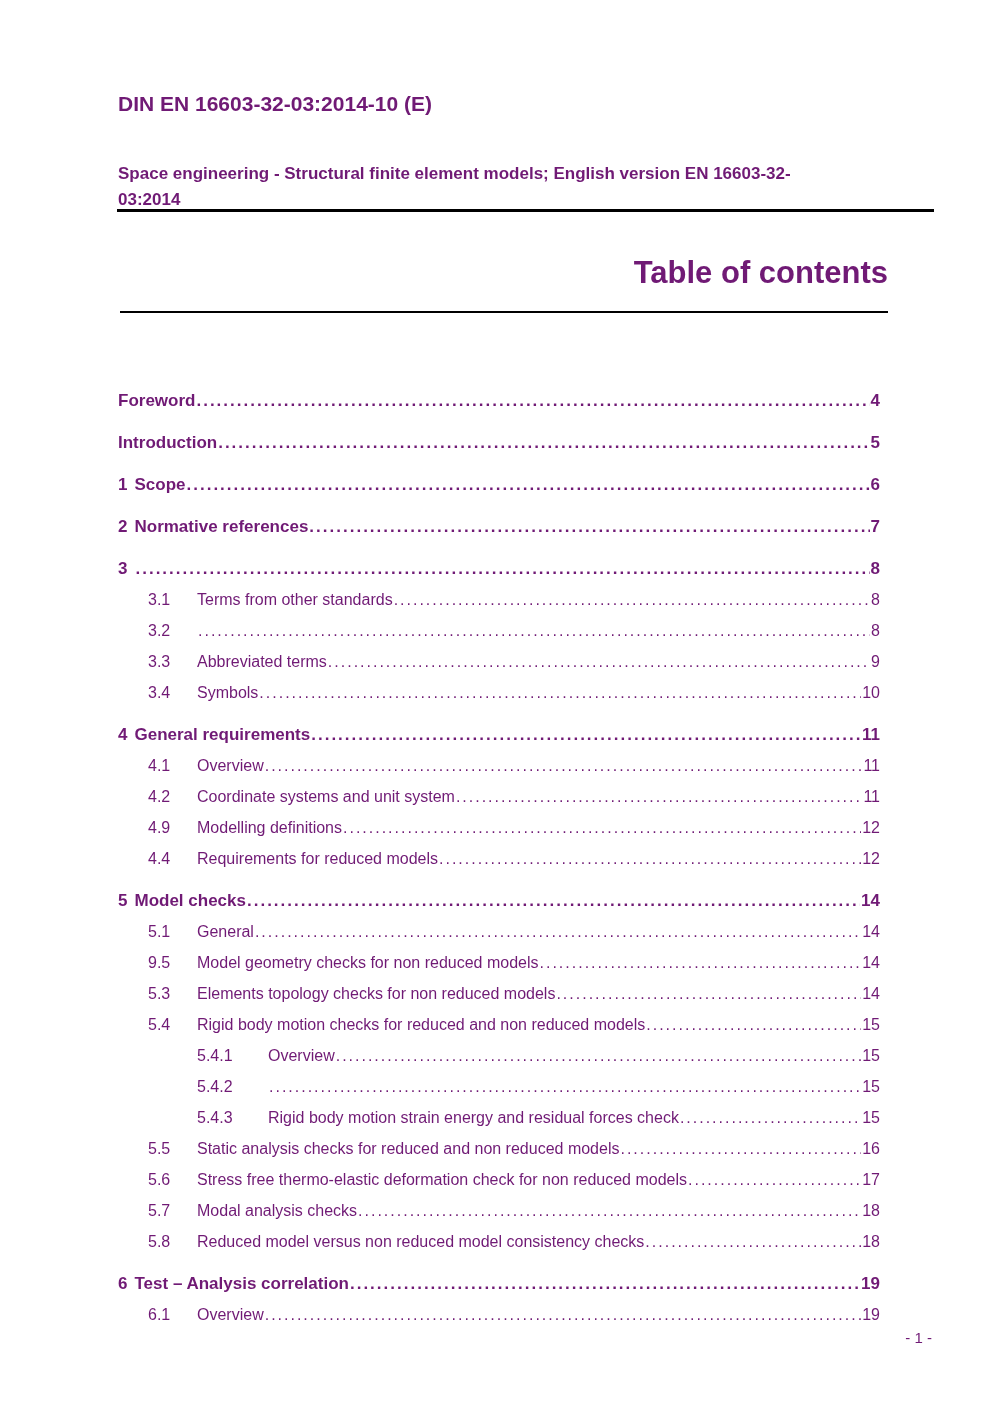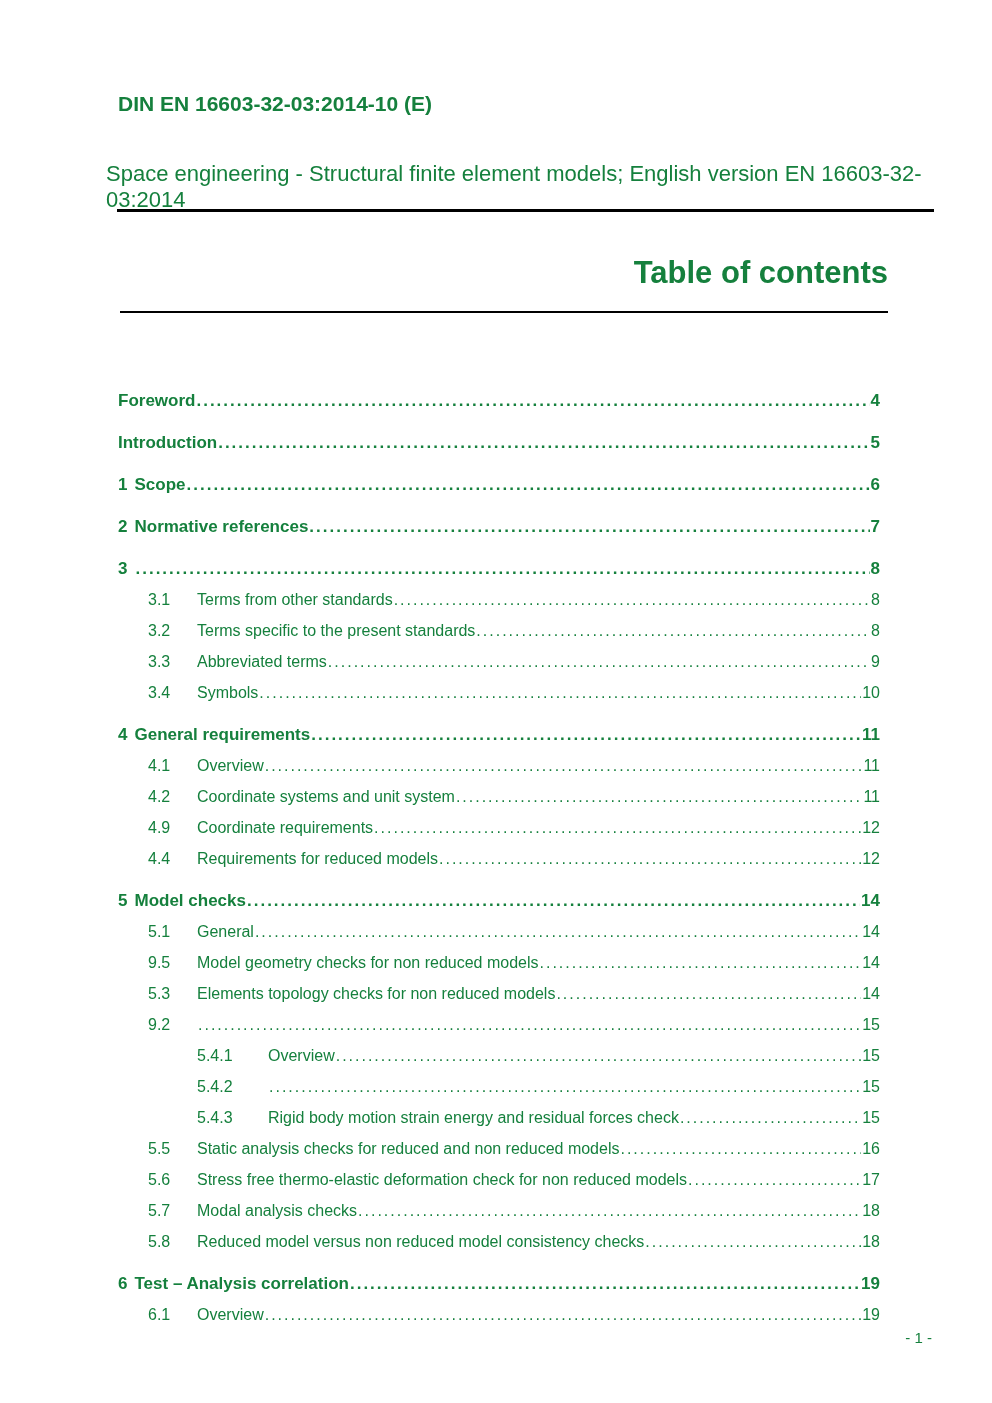--- a/index.html
+++ b/index.html
@@ -1,39 +1,39 @@
 <!DOCTYPE html>
 <html><head>
 <meta charset="utf-8">
 <style>
   html, body { margin: 0; padding: 0; background: #ffffff; }
   .page {
     position: relative;
     width: 992px;
     height: 1403px;
     background: #ffffff;
-    color: #15803d;
+    color: #701a75;
     font-family: "Liberation Sans", sans-serif;
     overflow: hidden;
   }
   .doc-number {
     position: absolute;
     left: 118px;
     top: 92px;
     font-size: 21px;
     font-weight: bold;
     white-space: nowrap;
   }
   .doc-title {
     position: absolute;
-    left: 106px;
+    left: 118px;
     top: 161px;
     width: 820px;
-    font-size: 22px;
-    font-weight: normal;
+    font-size: 17px;
+    font-weight: bold;
     line-height: 26px;
   }
   .rule-header {
     position: absolute;
     left: 117px;
     top: 209px;
     width: 817px;
     height: 3px;
     background: #000000;
   }
@@ -140,21 +140,20 @@
         <span class="toc-page">8</span>
       </div>
       <div class="toc-row l2">
         <span class="toc-num">3.1</span>
         <span class="toc-label">Terms from other standards</span>
         <span class="toc-leader">............................................................................................................................................................................................................................................................................................................</span>
         <span class="toc-page">8</span>
       </div>
       <div class="toc-row l2">
         <span class="toc-num">3.2</span>
-        <span class="toc-label">Terms specific to the present standards</span>
         <span class="toc-leader">............................................................................................................................................................................................................................................................................................................</span>
         <span class="toc-page">8</span>
       </div>
       <div class="toc-row l2">
         <span class="toc-num">3.3</span>
         <span class="toc-label">Abbreviated terms</span>
         <span class="toc-leader">............................................................................................................................................................................................................................................................................................................</span>
         <span class="toc-page">9</span>
       </div>
       <div class="toc-row l2">
@@ -176,21 +175,21 @@
         <span class="toc-page">11</span>
       </div>
       <div class="toc-row l2">
         <span class="toc-num">4.2</span>
         <span class="toc-label">Coordinate systems and unit system</span>
         <span class="toc-leader">............................................................................................................................................................................................................................................................................................................</span>
         <span class="toc-page">11</span>
       </div>
       <div class="toc-row l2">
         <span class="toc-num">4.9</span>
-        <span class="toc-label">Coordinate requirements</span>
+        <span class="toc-label">Modelling definitions</span>
         <span class="toc-leader">............................................................................................................................................................................................................................................................................................................</span>
         <span class="toc-page">12</span>
       </div>
       <div class="toc-row l2">
         <span class="toc-num">4.4</span>
         <span class="toc-label">Requirements for reduced models</span>
         <span class="toc-leader">............................................................................................................................................................................................................................................................................................................</span>
         <span class="toc-page">12</span>
       </div>
       <div class="toc-row l1">
@@ -211,21 +210,22 @@
         <span class="toc-leader">............................................................................................................................................................................................................................................................................................................</span>
         <span class="toc-page">14</span>
       </div>
       <div class="toc-row l2">
         <span class="toc-num">5.3</span>
         <span class="toc-label">Elements topology checks for non reduced models</span>
         <span class="toc-leader">............................................................................................................................................................................................................................................................................................................</span>
         <span class="toc-page">14</span>
       </div>
       <div class="toc-row l2">
-        <span class="toc-num">9.2</span>
+        <span class="toc-num">5.4</span>
+        <span class="toc-label">Rigid body motion checks for reduced and non reduced models</span>
         <span class="toc-leader">............................................................................................................................................................................................................................................................................................................</span>
         <span class="toc-page">15</span>
       </div>
       <div class="toc-row l3">
         <span class="toc-num">5.4.1</span>
         <span class="toc-label">Overview</span>
         <span class="toc-leader">............................................................................................................................................................................................................................................................................................................</span>
         <span class="toc-page">15</span>
       </div>
       <div class="toc-row l3">

